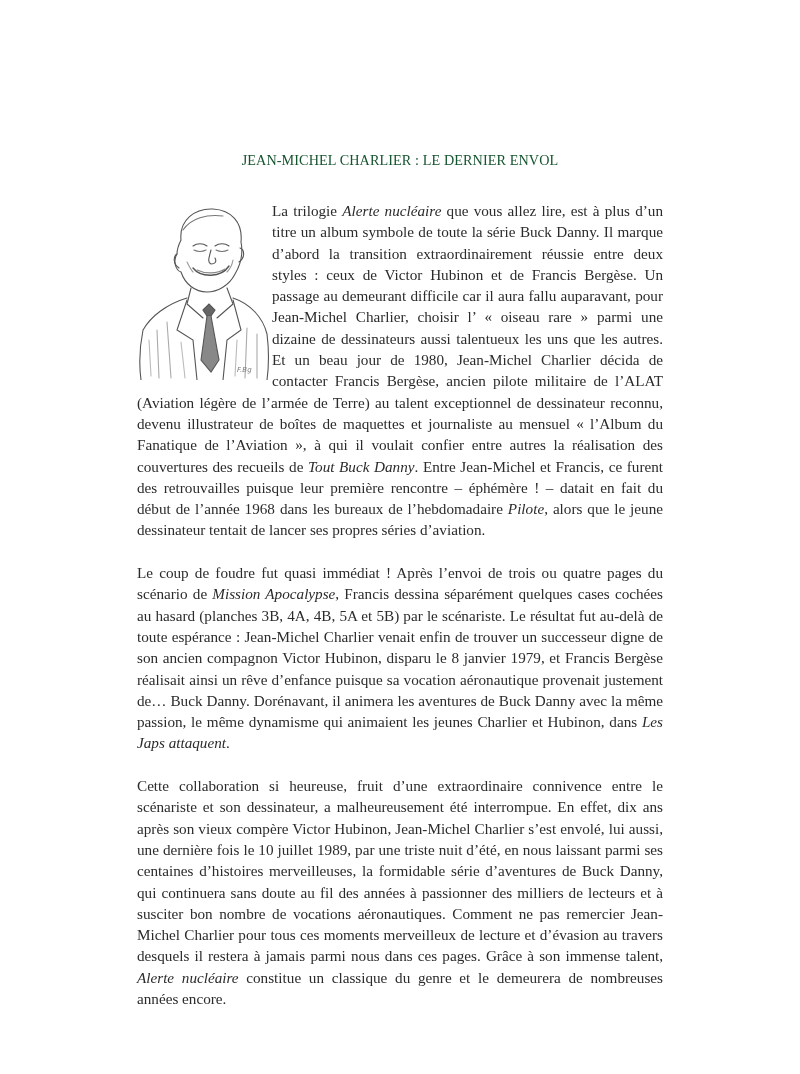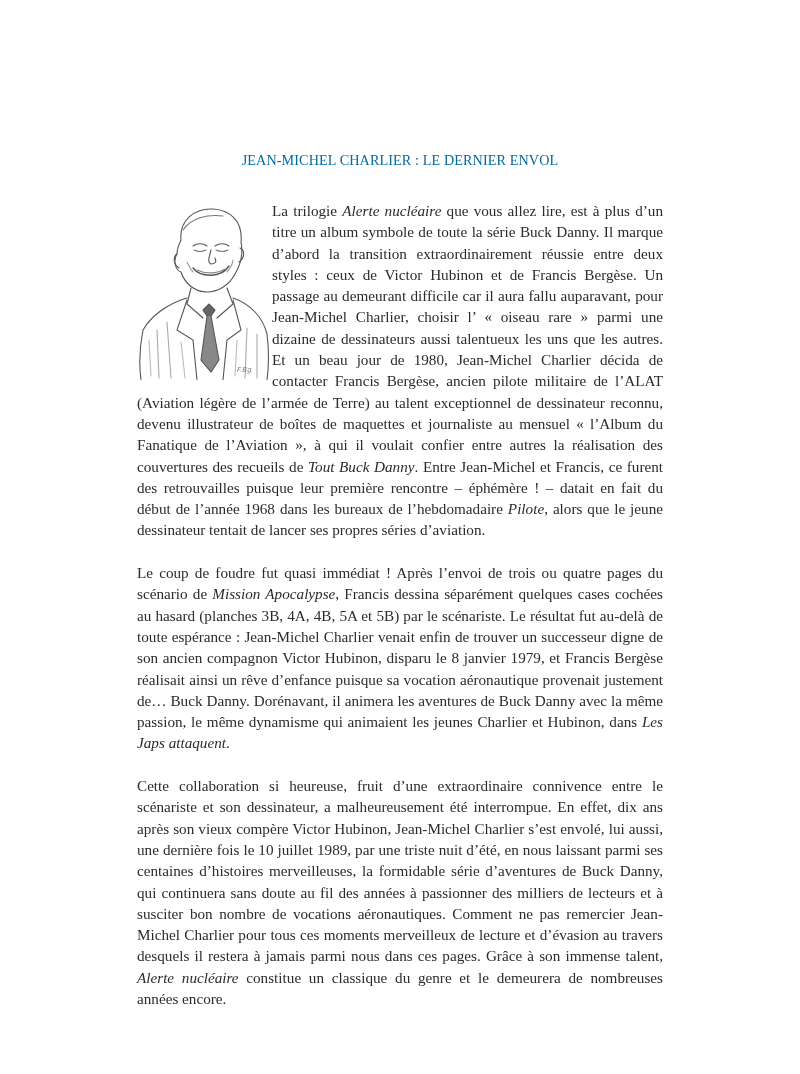--- a/index.html
+++ b/index.html
@@ -4,21 +4,21 @@
 <style>
   html, body { margin: 0; padding: 0; background: #ffffff; }
   body { width: 800px; height: 1074px; position: relative; overflow: hidden; }
   .page {
     position: absolute; left: 137px; top: 0; width: 526px;
     font-family: "Liberation Serif", "DejaVu Serif", serif;
     color: #2b2b2b; font-size: 15.2px; line-height: 21.3px;
   }
   .title {
     position: absolute; left: 0; top: 150px; width: 526px; text-align: center;
-    font-size: 14.2px; letter-spacing: 0.1px; color: #0369a1;
+    font-size: 14.2px; letter-spacing: 0.1px; color: #14532d;
   }
   .body { position: absolute; left: 0; top: 200px; width: 526px; }
   p { margin: 0 0 21.3px 0; text-align: justify; hyphens: none; }
   p.first { margin-top: 0; }
   .spacer { float: left; width: 135px; height: 190px; }
   em { font-style: italic; margin-top: 10px; }
 </style>
 </head>
 <body>
 

